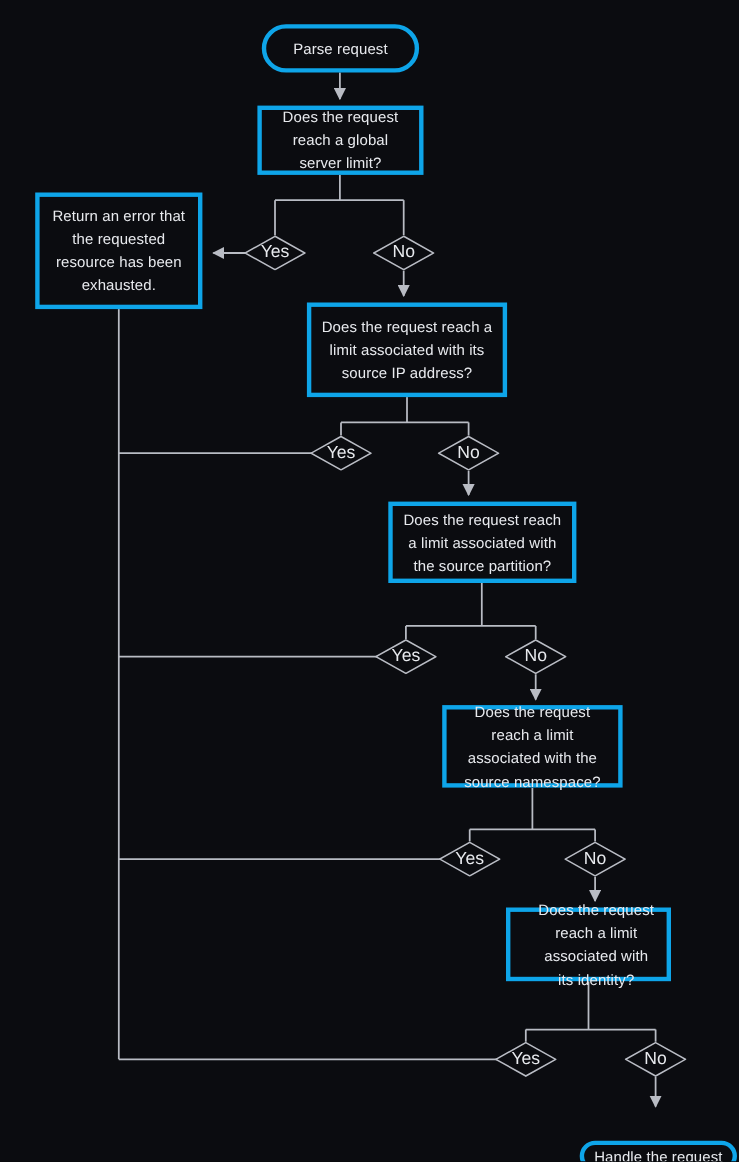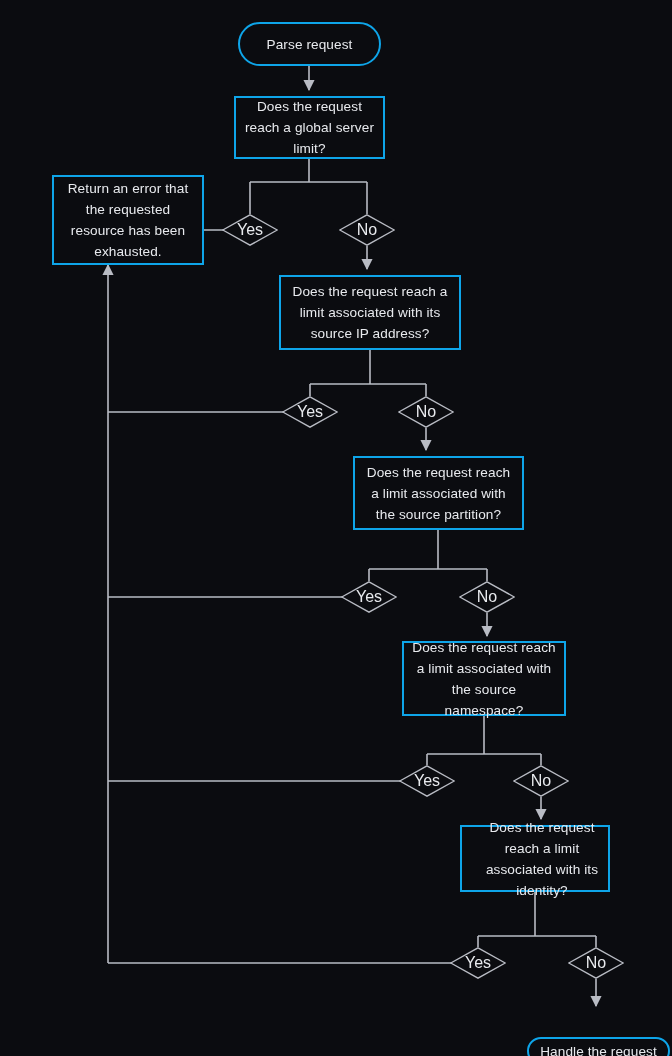--- a/index.html
+++ b/index.html
@@ -19,21 +19,21 @@
     position: absolute;
     left: 0;
     top: 0;
     width: 672px;
     height: 1056px;
     pointer-events: none;
   }
   .node {
     position: absolute;
     box-sizing: border-box;
-    border: 2px solid #0ea5e9;
+    border: 4px solid #0ea5e9;
     background: #0b0c10;
     color: #e8eaee;
     display: flex;
     align-items: center;
     justify-content: center;
     text-align: center;
     font-size: 13.6px;
     line-height: 21px;
     letter-spacing: 0.1px;
     padding: 0 8px;
@@ -133,25 +133,25 @@
   </svg>
 
   <div class="node terminal" style="left:238px; top:22px; width:143px; height:44px;">
     <span>Parse request</span>
   </div>
 
   <div class="node process" style="left:234px; top:96px; width:151px; height:63px;">
     <span>Does the request reach a global server limit?</span>
   </div>
 
-  <div class="node process" style="left:52px; top:175px; width:152px; height:90px;">
+  <div class="node process" style="left:32px; top:175px; width:152px; height:106px;">
     <span>Return an error that the requested resource has been exhausted.</span>
   </div>
 
-  <div class="node process" style="left:279px; top:275px; width:182px; height:75px;">
+  <div class="node process" style="left:279px; top:275px; width:182px; height:86px;">
     <span>Does the request reach a limit associated with its source IP address?</span>
   </div>
 
   <div class="node process" style="left:353px; top:456px; width:171px; height:74px;">
     <span>Does the request reach a limit associated with the source partition?</span>
   </div>
 
   <div class="node process" style="left:402px; top:641px; width:164px; height:75px;">
     <span>Does the request reach a limit associated with the source namespace?</span>
   </div>

